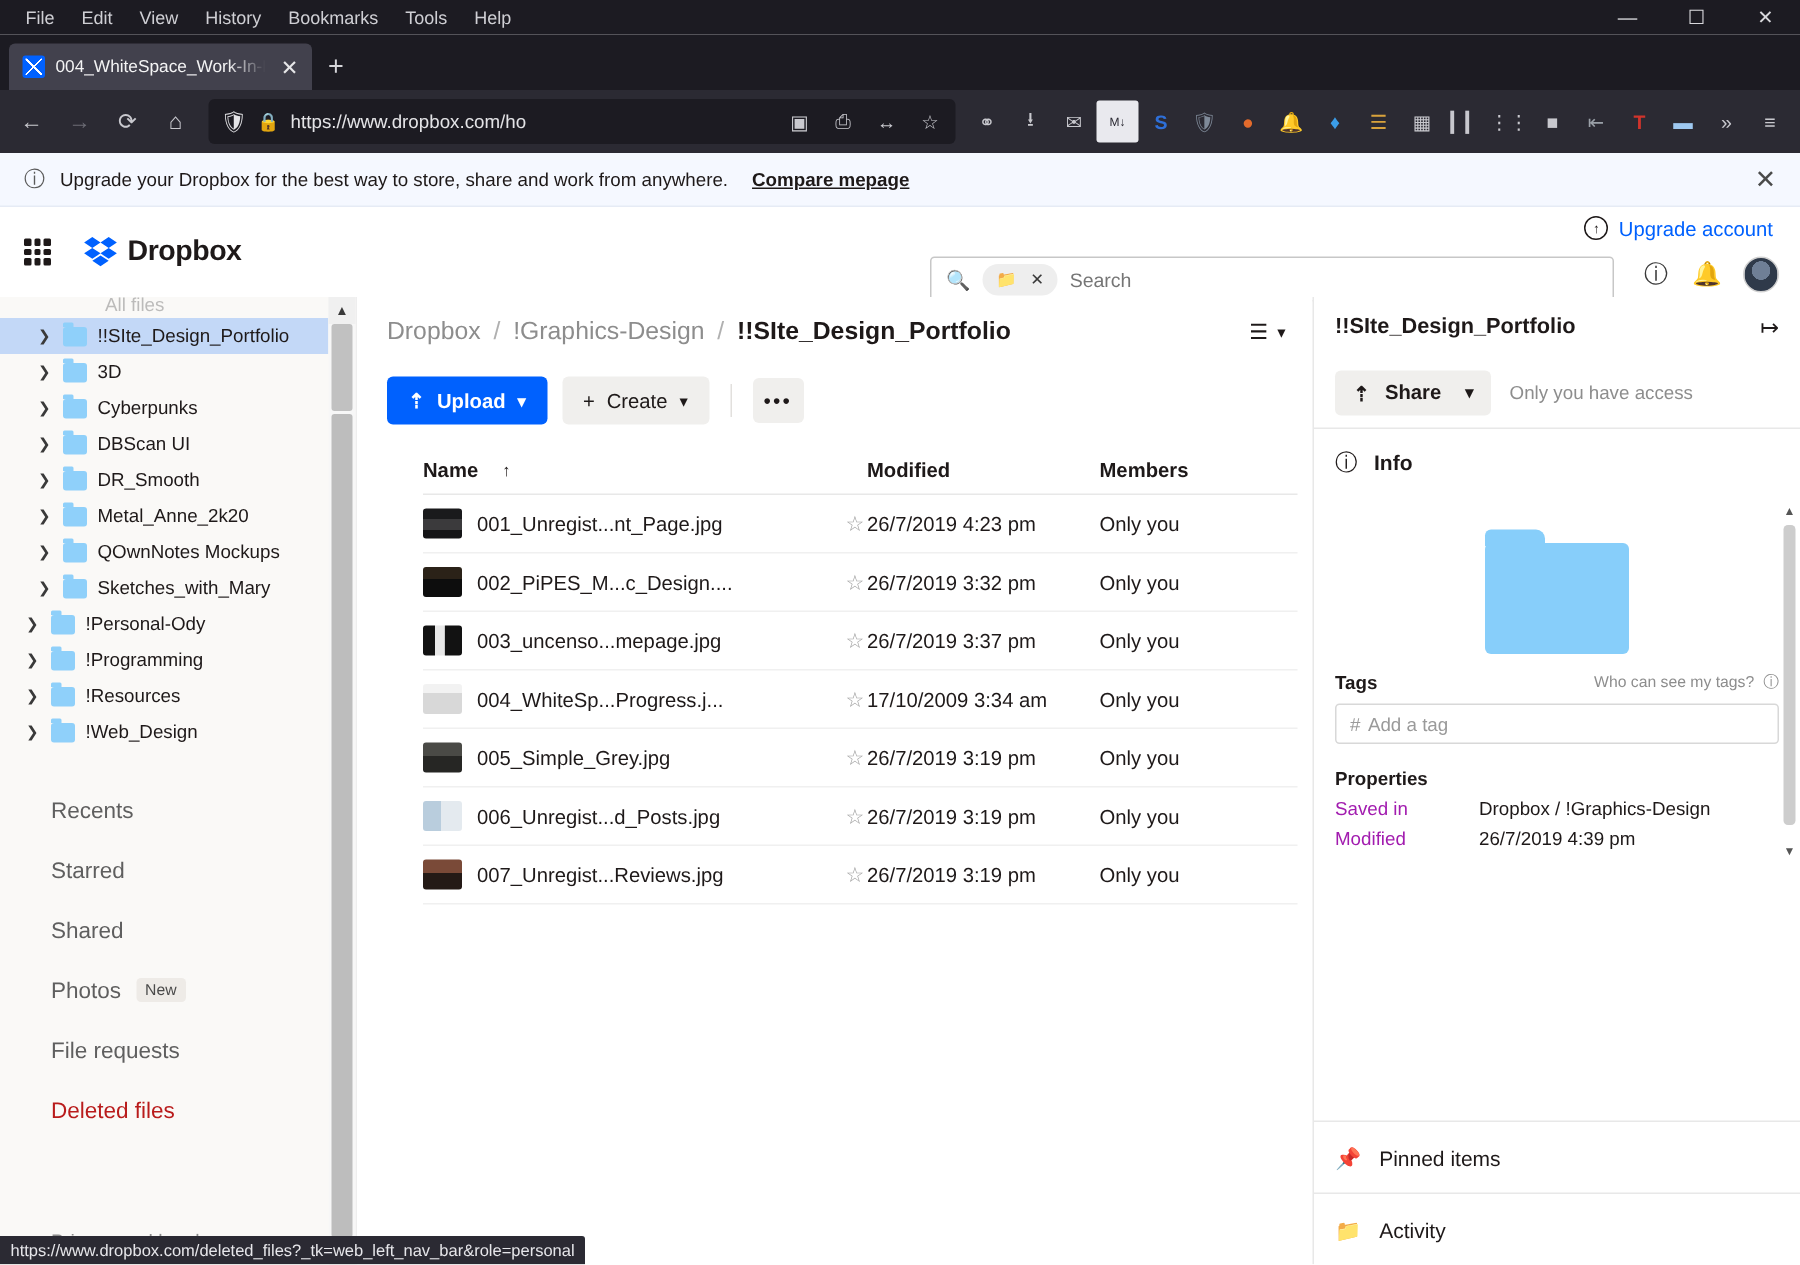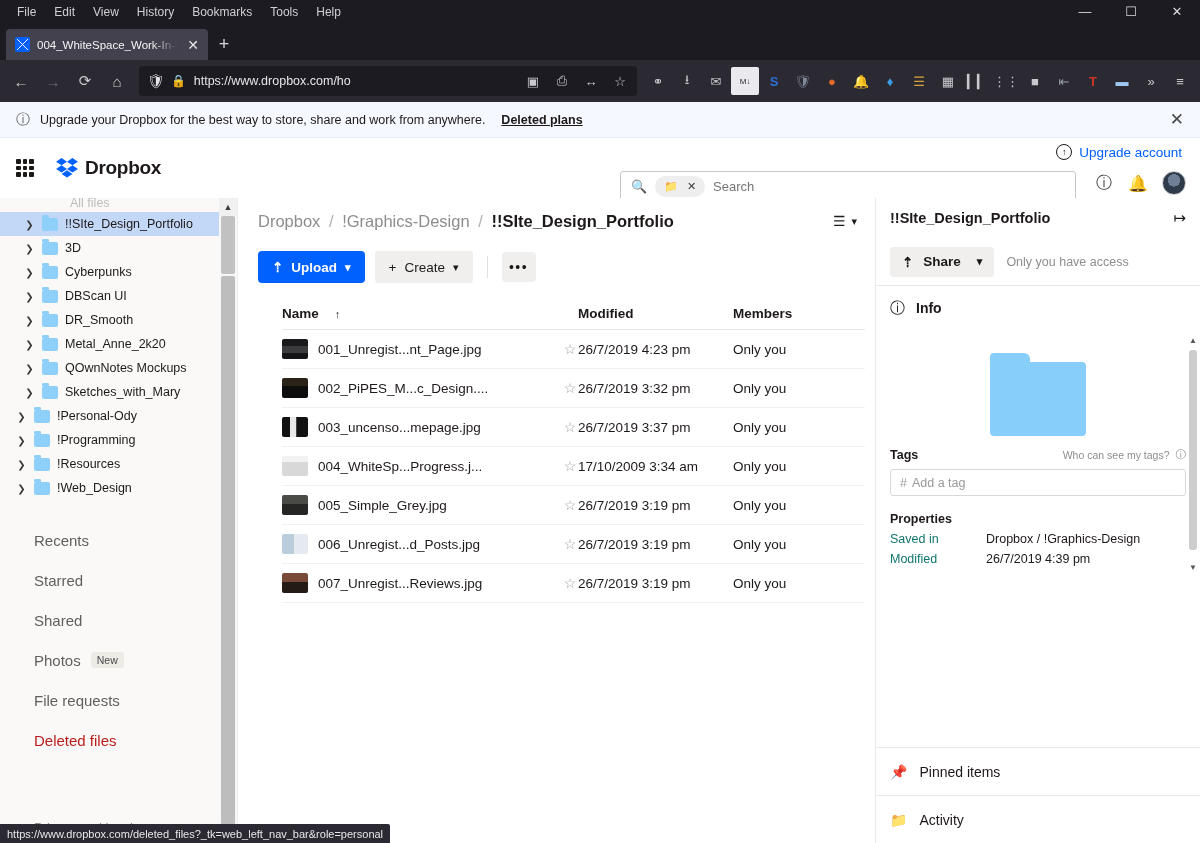--- a/index.html
+++ b/index.html
@@ -188,21 +188,21 @@
   .bigfolder { width: 96px; height: 74px; margin: 28px auto 0; background: #87cefa; border-radius: 4px; position: relative; }
   .bigfolder::before { content: ""; position: absolute; left: 0; top: -9px; width: 40px; height: 11px;
                        background: #87cefa; border-radius: 4px 6px 0 0; }
   .tagrow { display: flex; align-items: center; padding: 0 14px; margin-top: 12px; }
   .tagttl { font-size: 12.5px; font-weight: bold; color: #1e1919; }
   .tagask { margin-left: auto; font-size: 10.5px; color: #8d8d8d; display: flex; align-items: center; gap: 6px;}
   .taginput { margin: 7px 14px 0; height: 27px; border: 1px solid #d8d8d8; border-radius: 3px;
               display: flex; align-items: center; padding: 0 9px; font-size: 12.5px; color: #9a9a9a; gap: 5px;}
   .proph { padding: 16px 14px 0; font-size: 12.5px; font-weight: bold; color: #1e1919; }
   .proprow { display: flex; padding: 6px 14px 0; font-size: 12.5px; }
-  .propk { width: 96px; flex: 0 0 96px; color: #0f766e; }
+  .propk { width: 96px; flex: 0 0 96px; color: #a21caf; }
   .propv { color: #1e1919; }
   .rscroll { position: absolute; right: 0; top: 136px; width: 14px; height: 240px; background: #fff; }
   .rscroll .ab { height: 13px; display: flex; align-items: center; justify-content: center; font-size: 8px; color: #555; }
   .rscroll .th { position: absolute; left: 3px; right: 3px; top: 16px; height: 200px; background: #cdcdcd; border-radius: 3px;}
   .rsect { height: 48px; display: flex; align-items: center; gap: 12px; padding: 0 14px;
            border-top: 1px solid #e8e8e8; font-size: 14px; color: #1e1919; }
 
   .statusbar { position: absolute; left: 0; bottom: 0; height: 19px; background: #2b2a33; color: #e6e6ea;
                font-size: 11px; display: flex; align-items: center; padding: 0 7px;
                border-top-right-radius: 2px; z-index: 20; }
@@ -276,21 +276,21 @@
       <span class="extbtn">»</span>
       <span class="extbtn">≡</span>
     </div>
   </div>
 
   <div class="page">
 
     <div class="banner">
       <span class="ico">ⓘ</span>
       <span>Upgrade your Dropbox for the best way to store, share and work from anywhere.</span>
-      <a href="#">Deleted plans</a>
+      <a href="#">Compare mepage</a>
       <span class="bclose">✕</span>
     </div>
 
     <div class="dbheader">
       <span class="gridicon">
         <i></i>
           <i></i>
           <i></i>
           <i></i>
           <i></i>

